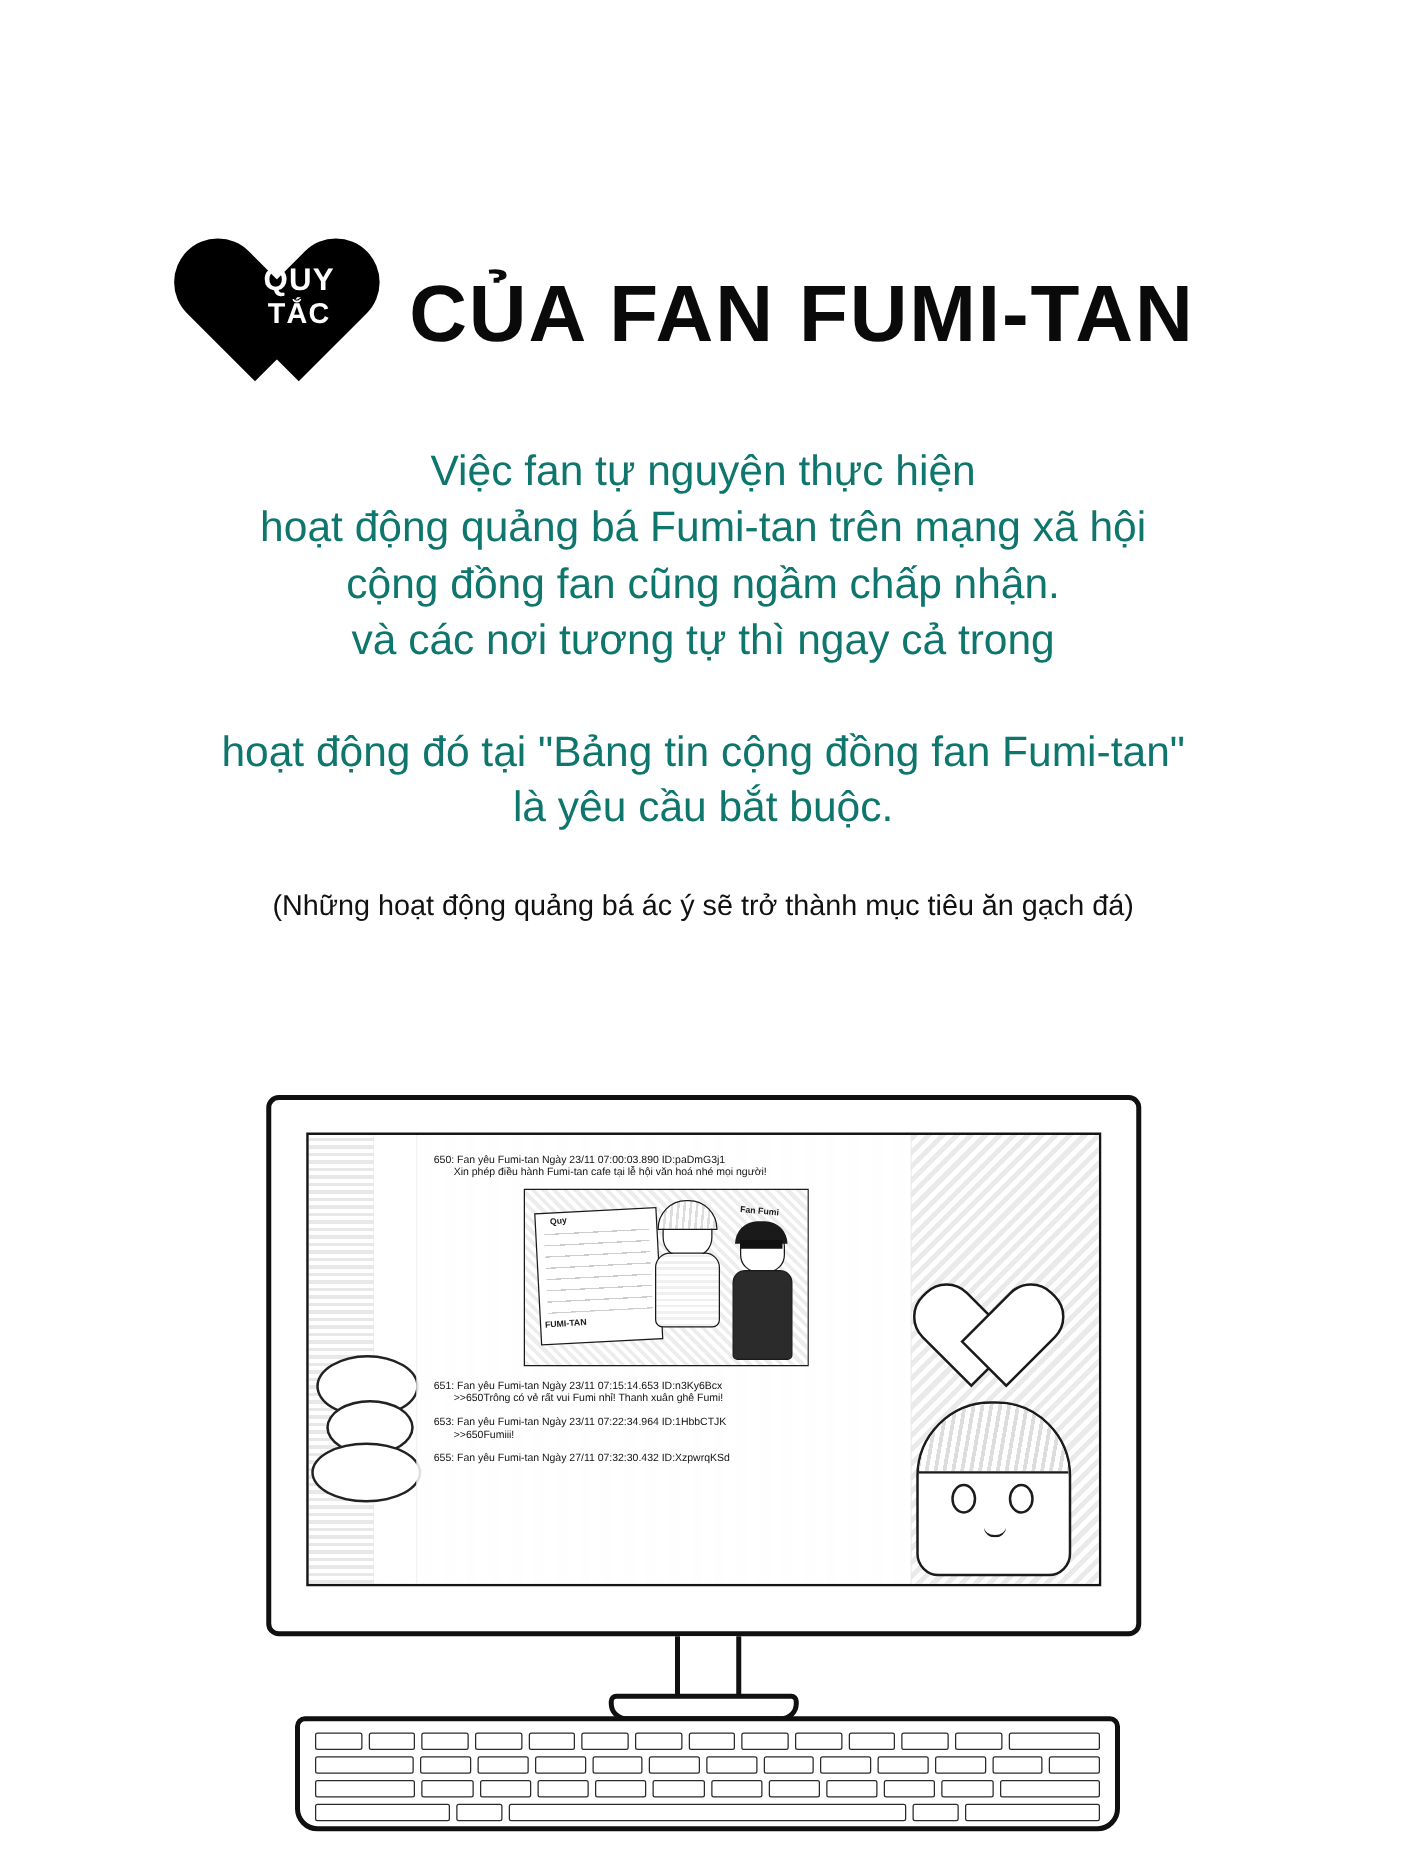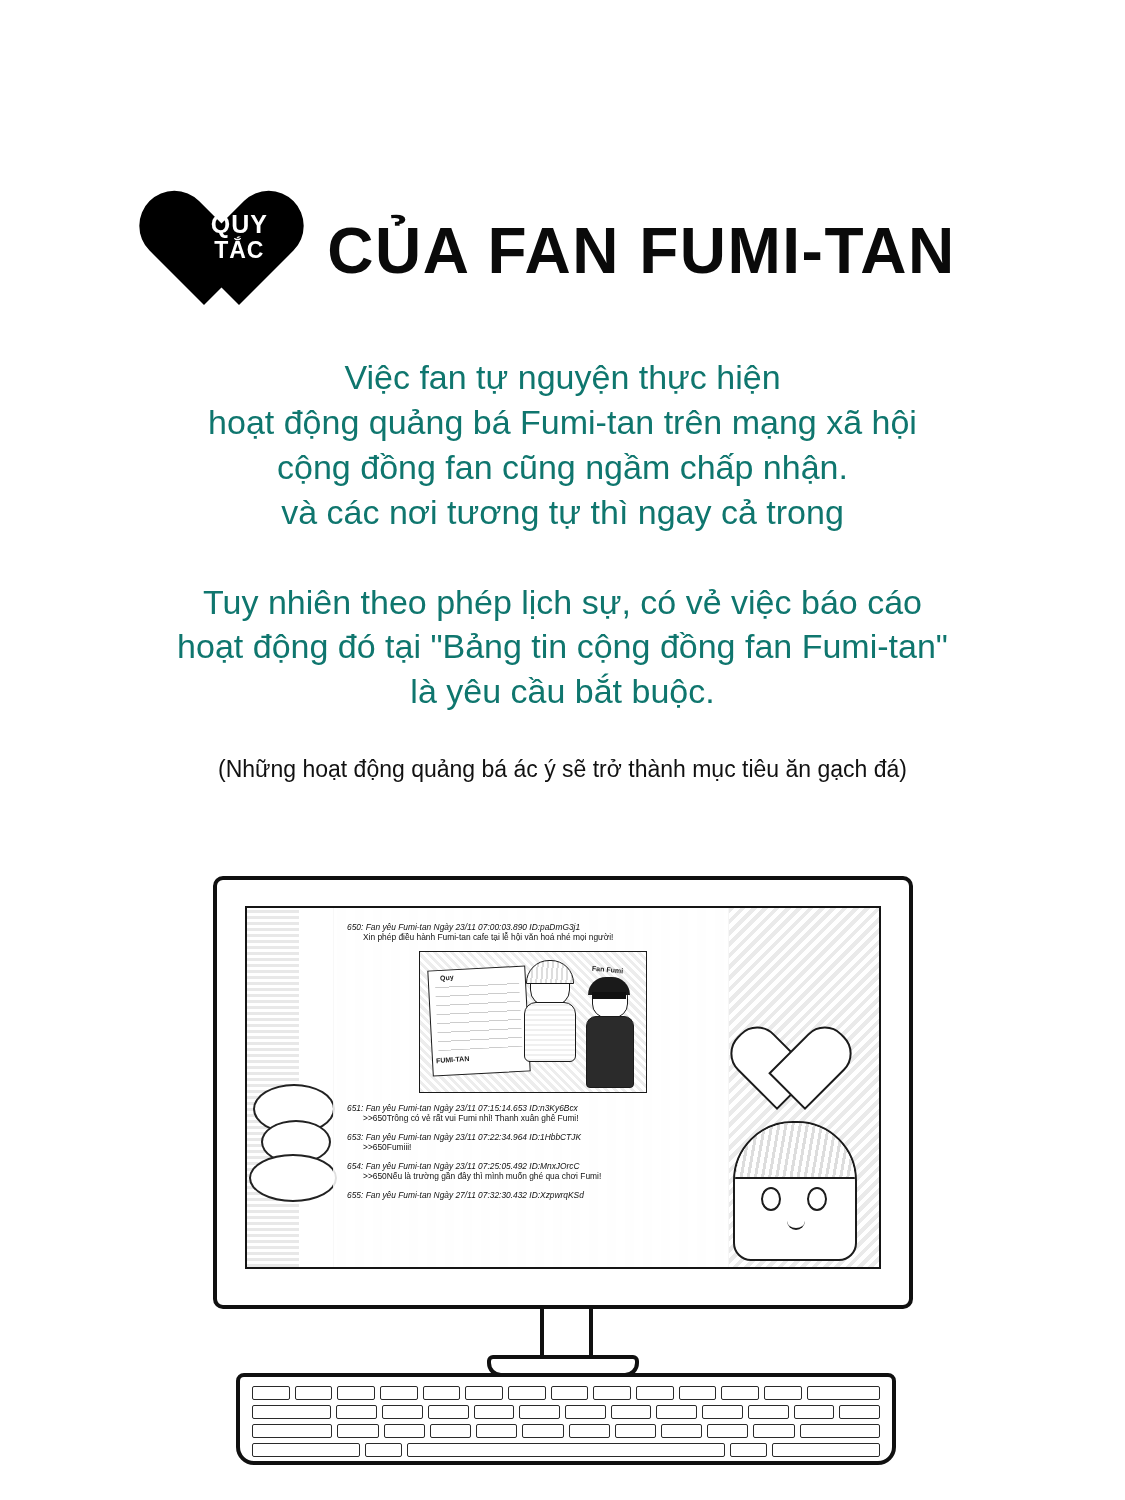--- a/index.html
+++ b/index.html
@@ -230,21 +230,20 @@
     bottom: 0;
     padding: 14px 10px 0 14px;
     box-sizing: border-box;
     background: rgba(255,255,255,0.86);
   }
   .post { margin-bottom: 9px; }
   .post-head {
     font-size: 8.4px;
     color: #111111;
     white-space: nowrap;
-    font-style: italic;
   }
   .post-body {
     font-size: 8.4px;
     color: #111111;
     margin-left: 16px;
     white-space: nowrap;
   }
   .post-body .ref { }
 
   .post-image {
@@ -382,21 +381,20 @@
 </div>
 
 <div class="body-text">
   <div class="para para-1">
     <span class="line">Việc fan tự nguyện thực hiện</span>
     <span class="line">hoạt động quảng bá Fumi-tan trên mạng xã hội</span>
     <span class="line">cộng đồng fan cũng ngầm chấp nhận.</span>
     <span class="line">và các nơi tương tự thì ngay cả trong</span>
   </div>
   <div class="para para-2">
-    <span class="line">Tuy nhiên theo phép lịch sự, có vẻ việc báo cáo</span>
     <span class="line">hoạt động đó tại "Bảng tin cộng đồng fan Fumi-tan"</span>
     <span class="line">là yêu cầu bắt buộc.</span>
   </div>
   <div class="note">(Những hoạt động quảng bá ác ý sẽ trở thành mục tiêu ăn gạch đá)</div>
 </div>
 
 <div class="monitor">
   <div class="screen">
     <div class="bg-stripes"></div>
     <div class="bg-left-band"></div>
@@ -452,26 +450,20 @@
         </div>
       </div>
 
       <div class="post">
         <div class="post-head">653: Fan yêu Fumi-tan Ngày 23/11 07:22:34.964 ID:1HbbCTJK</div>
         <div class="post-body">
           <span class="ref">&gt;&gt;650</span><span>Fumiii!</span>
         </div>
       </div>
 
-      <div class="post">
-        <div class="post-head">654: Fan yêu Fumi-tan Ngày 23/11 07:25:05.492 ID:MnxJOrcC</div>
-        <div class="post-body">
-          <span class="ref">&gt;&gt;650</span><span>Nếu là trường gần đây thì mình muốn ghé qua chơi Fumi!</span>
-        </div>
-      </div>
 
       <div class="post">
         <div class="post-head">655: Fan yêu Fumi-tan Ngày 27/11 07:32:30.432 ID:XzpwrqKSd</div>
       </div>
 
     </div>
   </div>
 </div>
 
 <div class="stand-neck"></div>

